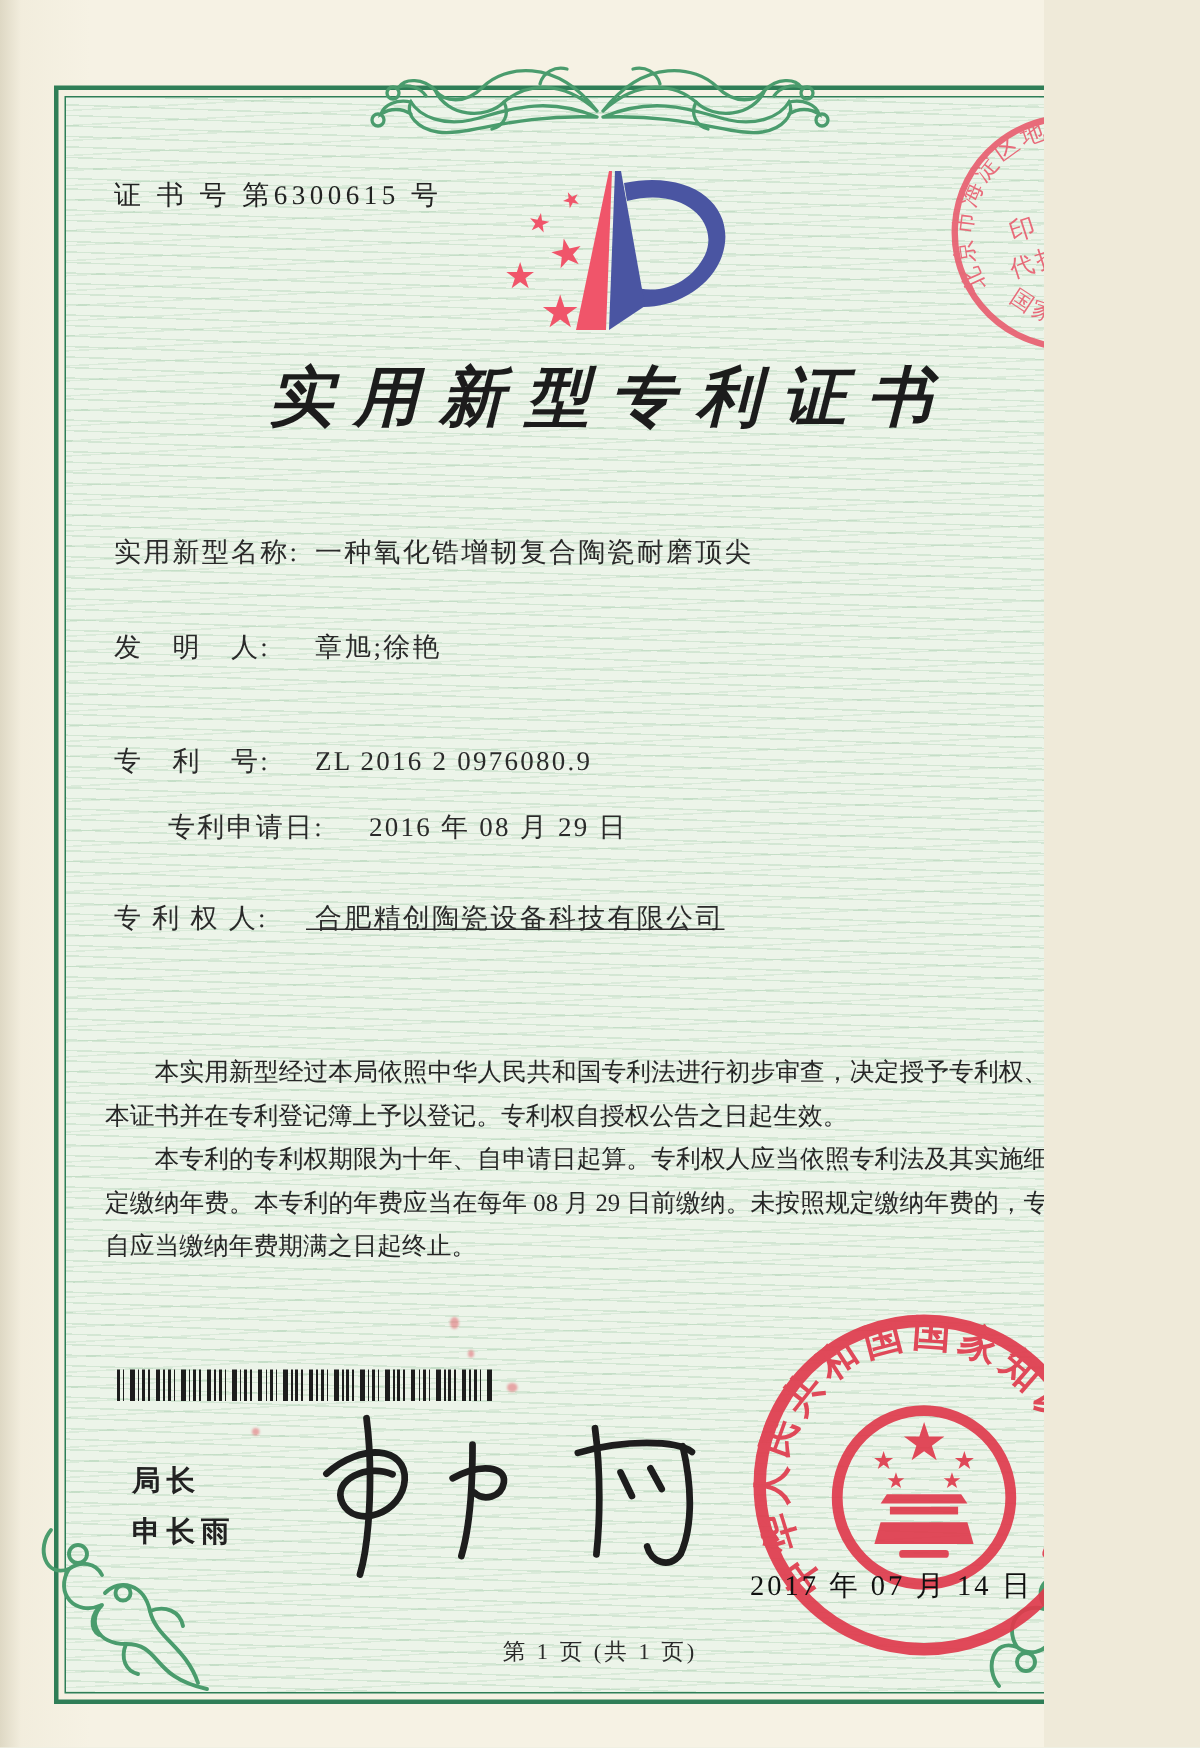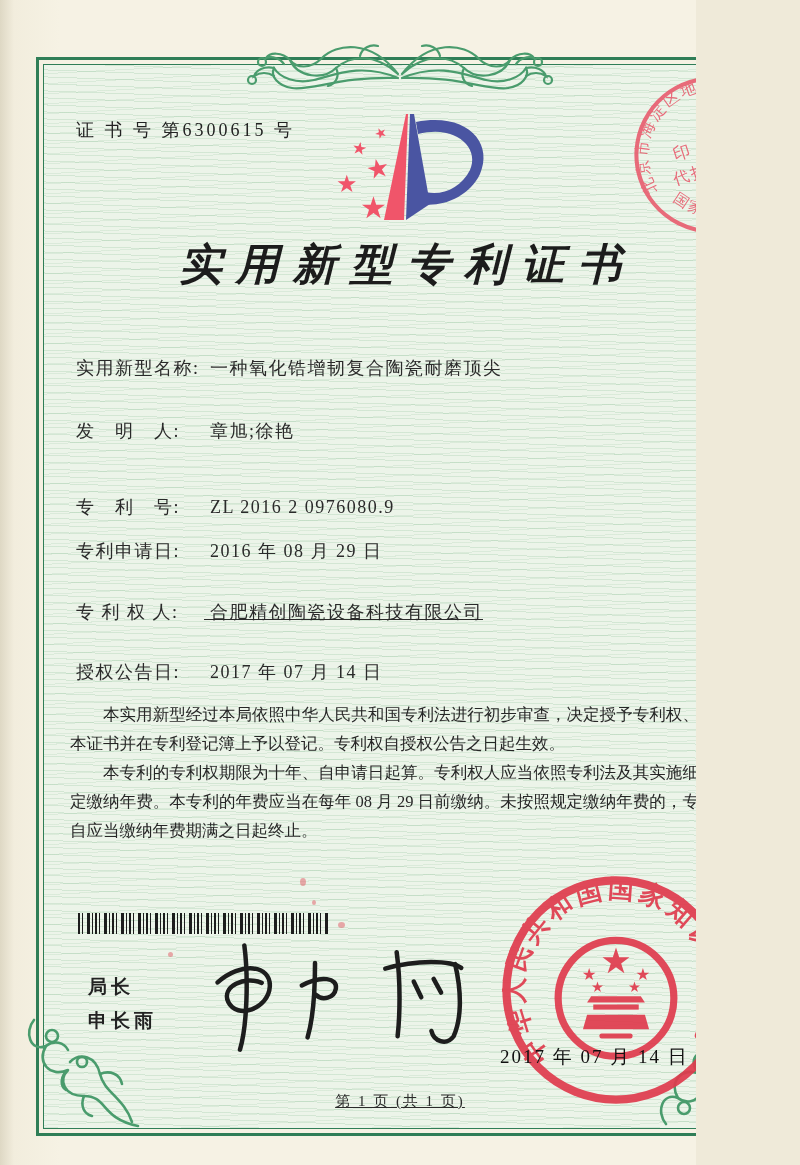--- a/index.html
+++ b/index.html
@@ -51,21 +51,21 @@
   }
   
   .tax-stamp {
     position: absolute; left: 628px; top: 70px; width: 170px; height: 170px;
     transform: rotate(-18deg); opacity: 0.88;
   }
   
   .field { position: absolute; left: 76px; font-size: 18px; color: #2a2a2a; letter-spacing: 1.5px; white-space: nowrap; }
   .field .lbl { display: inline-block; min-width: 128px; }
   .f0 { top: 356px; } .f1 { top: 419px; } .f2 { top: 475px; margin-top: 20px; }
-  .f3 { top: 539px; } .f4 { top: 600px; text-decoration: underline; } .f5 { top: 660px; }
+  .f3 { top: 539px; margin-left: 36px; } .f4 { top: 600px; text-decoration: underline; } .f5 { top: 660px; }
   
   .body-text {
     position: absolute; left: 70px; top: 700px; width: 662px;
     font-size: 16.5px; line-height: 29px; color: #262626;
     text-align: justify;
   }
   .body-text p { text-indent: 2em; font-family: Liberation Serif, serif; }
   
   .barcode {
     position: absolute; left: 78px; top: 913px; width: 252px; height: 21px;
@@ -78,21 +78,21 @@
   .director-label { position: absolute; left: 88px; top: 974px; font-size: 19px; color: #222; letter-spacing: 4px; font-weight: bold; }
   .director-name  { position: absolute; left: 88px; top: 1008px; font-size: 19px; color: #222; letter-spacing: 4px; font-weight: bold; }
   .signature { position: absolute; left: 190px; top: 926px; width: 310px; height: 130px; transform: rotate(-2deg); }
   .office-seal { position: absolute; left: 492px; top: 866px; width: 248px; height: 248px; opacity: 0.92; }
   .seal-date {
     position: absolute; left: 500px; top: 1044px; width: 240px;
     font-size: 19px; color: #111; letter-spacing: 2px;
   }
   .footer {
     position: absolute; left: 0; top: 1092px; width: 800px;
-    text-align: center; font-size: 15px; color: #2a2a2a; letter-spacing: 2px; text-decoration: underline;
+    text-align: center; font-size: 15px; color: #2a2a2a; letter-spacing: 2px;
   }
   .ink-speck { position: absolute; border-radius: 50%; background: rgba(225,70,85,0.45); filter: blur(0.6px); }
 </style>
 </head>
 <body>
 
 <div class="page">
 
   <div class="frame-outer">
     <div class="frame-inner"></div>
@@ -208,24 +208,20 @@
     <span class="val">ZL 2016 2 0976080.9</span>
   </div>
   <div class="field f3">
     <span class="lbl">专利申请日:</span>
     <span class="val">2016 年 08 月 29 日</span>
   </div>
   <div class="field f4">
     <span class="lbl">专 利 权 人:</span>
     <span class="val">合肥精创陶瓷设备科技有限公司</span>
   </div>
-  <div class="field f5">
-    <span class="lbl">授权公告日:</span>
-    <span class="val">2017 年 07 月 14 日</span>
-  </div>
 
   <div class="body-text">
     <p>本实用新型经过本局依照中华人民共和国专利法进行初步审查，决定授予专利权、颁发本证书并在专利登记簿上予以登记。专利权自授权公告之日起生效。</p>
     <p>本专利的专利权期限为十年、自申请日起算。专利权人应当依照专利法及其实施细则规定缴纳年费。本专利的年费应当在每年 08 月 29 日前缴纳。未按照规定缴纳年费的，专利权自应当缴纳年费期满之日起终止。</p>
   </div>
 
   <div class="barcode"></div>
 
   <div class="director-label">局长</div>
   <div class="director-name">申长雨</div>

